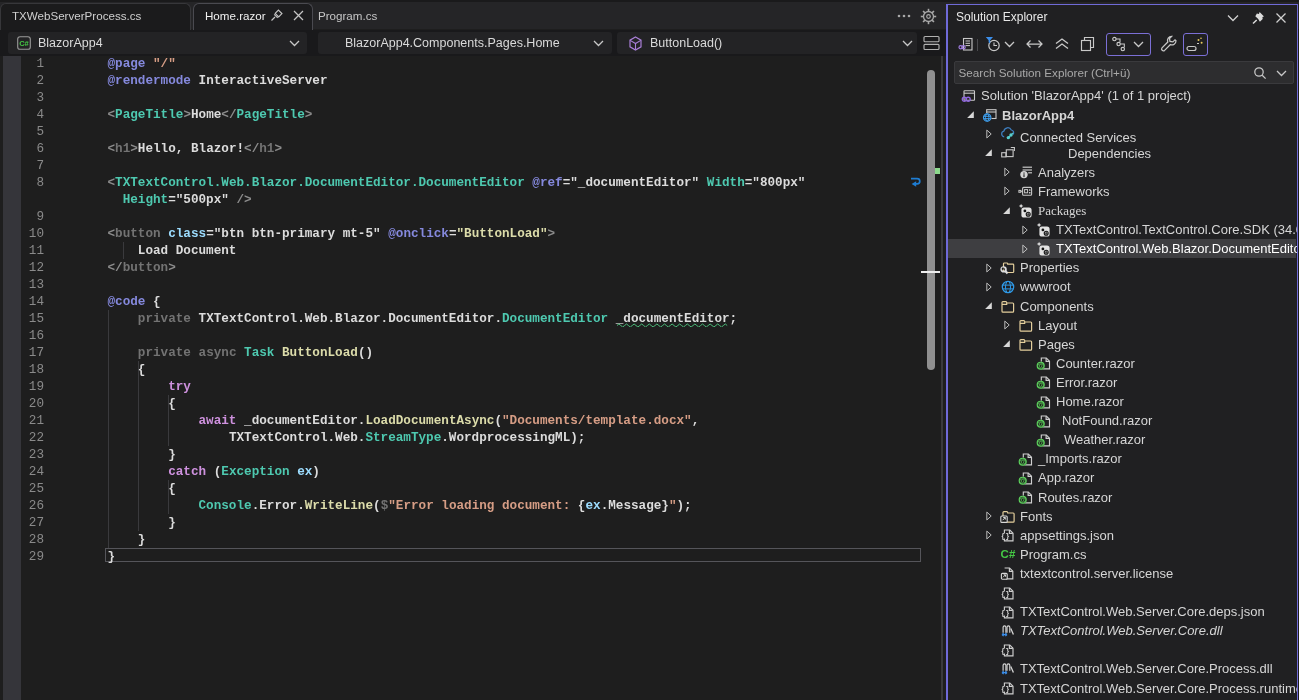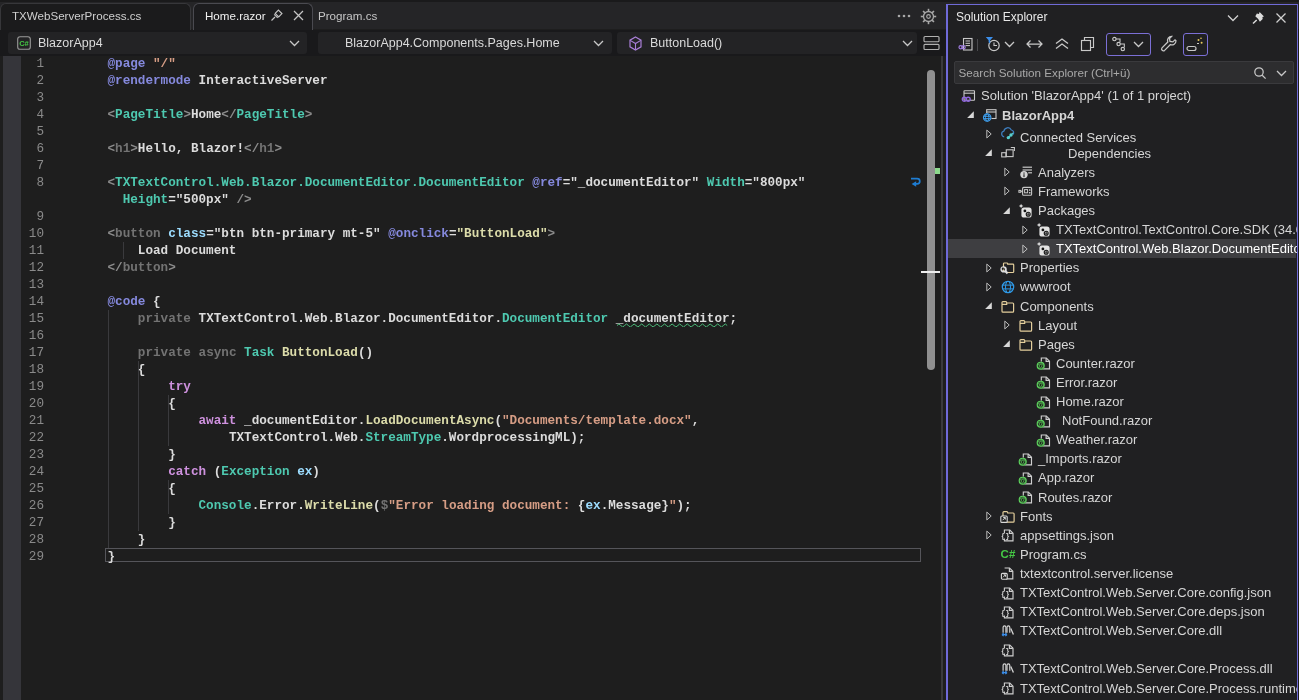--- a/index.html
+++ b/index.html
@@ -371,21 +371,21 @@
 <svg class="ico" style="left:70px;top:178.45px">
       <use href="#fw"></use>
     </svg>
 <div class="tree-t" style="left:90px;top:176.95px;">Frameworks</div>
 <svg class="ico" style="left:52px;top:198.55px;width:14px;height:14px">
       <use href="#arre"></use>
     </svg>
 <svg class="ico" style="left:70px;top:197.55px">
       <use href="#nuget"></use>
     </svg>
-<div class="tree-t" style="left:90px;top:196.05px;">Packages</div>
+<div class="tree-t" style="left:90px;top:196.05px;font-family:Liberation Serif, serif;">Packages</div>
 <svg class="ico" style="left:70px;top:217.65px;width:14px;height:14px">
       <use href="#arrc"></use>
     </svg>
 <svg class="ico" style="left:88px;top:216.65px">
       <use href="#nuget"></use>
     </svg>
 <div class="tree-t" style="left:108px;top:215.15px;">TXTextControl.TextControl.Core.SDK (34.0.0)</div>
 <div class="abs" style="left:0;top:234.25px;width:348px;height:19.1px;background:#3E3E41"></div>
 <svg class="ico" style="left:70px;top:236.75px;width:14px;height:14px">
       <use href="#arrc"></use>
@@ -441,21 +441,21 @@
       <use href="#razor"></use>
     </svg>
 <div class="tree-t" style="left:108px;top:387.05px;">Home.razor</div>
 <svg class="ico" style="left:88px;top:407.65px">
       <use href="#razor"></use>
     </svg>
 <div class="tree-t" style="left:108px;top:406.15px;margin-left:6px;">NotFound.razor</div>
 <svg class="ico" style="left:88px;top:426.75px">
       <use href="#razor"></use>
     </svg>
-<div class="tree-t" style="left:108px;top:425.25px;">Weather.razor</div>
+<div class="tree-t" style="left:116px;top:425.25px;">Weather.razor</div>
 <svg class="ico" style="left:70px;top:445.85px">
       <use href="#razor"></use>
     </svg>
 <div class="tree-t" style="left:90px;top:444.35px;">_Imports.razor</div>
 <svg class="ico" style="left:70px;top:464.95px">
       <use href="#razor"></use>
     </svg>
 <div class="tree-t" style="left:90px;top:463.45px;">App.razor</div>
 <svg class="ico" style="left:70px;top:484.05px">
       <use href="#razor"></use>
@@ -479,29 +479,28 @@
       <use href="#cs"></use>
     </svg>
 <div class="tree-t" style="left:72px;top:539.85px;">Program.cs</div>
 <svg class="ico" style="left:52px;top:560.45px">
       <use href="#doclink"></use>
     </svg>
 <div class="tree-t" style="left:72px;top:558.95px;">txtextcontrol.server.license</div>
 <svg class="ico" style="left:52px;top:579.55px">
       <use href="#json"></use>
     </svg>
-<div class="tree-t" style="left:72px;top:578.05px;">TXTextControl.Web.Server.Core.config.json</div>
 <svg class="ico" style="left:52px;top:598.65px">
       <use href="#json"></use>
     </svg>
 <div class="tree-t" style="left:72px;top:597.15px;">TXTextControl.Web.Server.Core.deps.json</div>
 <svg class="ico" style="left:52px;top:617.75px">
       <use href="#dll"></use>
     </svg>
-<div class="tree-t" style="left:72px;top:616.25px;">TXTextControl.Web.Server.Core.dll</div>
+<div class="tree-t" style="left:72px;top:616.25px;font-style:italic;">TXTextControl.Web.Server.Core.dll</div>
 <svg class="ico" style="left:52px;top:636.85px">
       <use href="#json"></use>
     </svg>
 <svg class="ico" style="left:52px;top:655.95px">
       <use href="#dll"></use>
     </svg>
 <div class="tree-t" style="left:72px;top:654.45px;">TXTextControl.Web.Server.Core.Process.dll</div>
 <svg class="ico" style="left:52px;top:675.05px">
       <use href="#json"></use>
     </svg>

